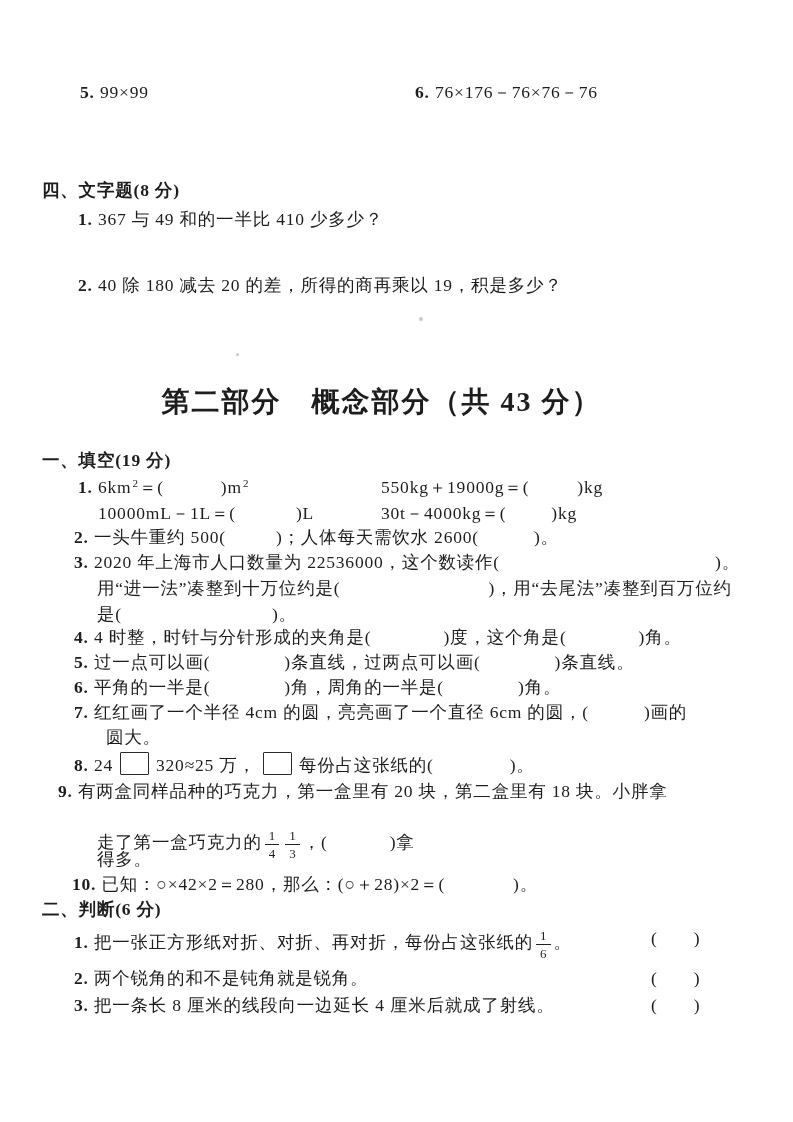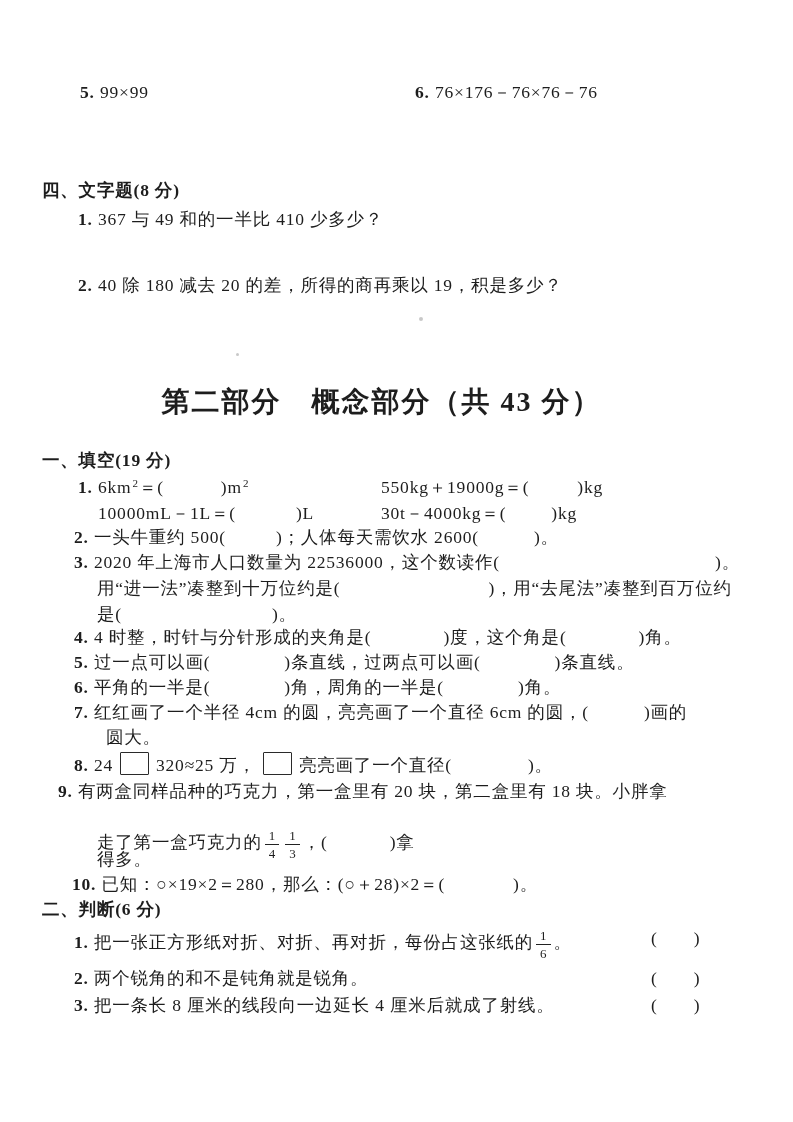--- a/index.html
+++ b/index.html
@@ -55,25 +55,25 @@
       <div class="line" style="top: 503px; left: 381px; text-align: right;"><span class="txt">30t－4000kg＝(</span><span class="gap" style="width: 45px;"></span><span class="txt">)kg</span></div>
       <div class="line" style="top: 527px; left: 74px;"><span class="b">2.</span><span class="txt"> 一头牛重约 500(</span><span class="gap" style="width: 50px;"></span><span class="txt">)；人体每天需饮水 2600(</span><span class="gap" style="width: 55px;"></span><span class="txt">)。</span></div>
       <div class="line" style="top: 552px; left: 74px;"><span class="b">3.</span><span class="txt"> 2020 年上海市人口数量为 22536000，这个数读作(</span><span class="gap" style="width: 215px;"></span><span class="txt">)。</span></div>
       <div class="line" style="top: 578px; left: 97px;"><span class="txt">用“进一法”凑整到十万位约是(</span><span class="gap" style="width: 148px;"></span><span class="txt">)，用“去尾法”凑整到百万位约</span></div>
       <div class="line" style="top: 604px; left: 97px;"><span class="txt">是(</span><span class="gap" style="width: 150px;"></span><span class="txt">)。</span></div>
       <div class="line" style="top: 627px; left: 74px;"><span class="b">4.</span><span class="txt"> 4 时整，时针与分针形成的夹角是(</span><span class="gap" style="width: 72px;"></span><span class="txt">)度，这个角是(</span><span class="gap" style="width: 72px;"></span><span class="txt">)角。</span></div>
       <div class="line" style="top: 652px; left: 74px;"><span class="b">5.</span><span class="txt"> 过一点可以画(</span><span class="gap" style="width: 74px;"></span><span class="txt">)条直线，过两点可以画(</span><span class="gap" style="width: 74px;"></span><span class="txt">)条直线。</span></div>
       <div class="line" style="top: 677px; left: 74px;"><span class="b">6.</span><span class="txt"> 平角的一半是(</span><span class="gap" style="width: 74px;"></span><span class="txt">)角，周角的一半是(</span><span class="gap" style="width: 74px;"></span><span class="txt">)角。</span></div>
       <div class="line" style="top: 702px; left: 74px;"><span class="b">7.</span><span class="txt"> 红红画了一个半径 4cm 的圆，亮亮画了一个直径 6cm 的圆，(</span><span class="gap" style="width: 55px;"></span><span class="txt">)画的</span></div>
       <div class="line" style="top: 727px; left: 97px; margin-left: 9px;"><span class="txt">圆大。</span></div>
-      <div class="line" style="top: 752px; left: 74px;"><span class="b">8.</span><span class="txt"> 24</span><span class="box"></span><span class="txt">320≈25 万，</span><span class="box"></span><span class="txt">亮亮画了一个直径(</span><span class="gap" style="width: 76px;"></span><span class="txt">)。</span></div>
+      <div class="line" style="top: 752px; left: 74px;"><span class="b">8.</span><span class="txt"> 24</span><span class="box"></span><span class="txt">320≈25 万，</span><span class="box"></span><span class="txt">每份占这张纸的(</span><span class="gap" style="width: 76px;"></span><span class="txt">)。</span></div>
       <div class="line" style="top: 781px; left: 58px;"><span class="b">9.</span><span class="txt"> 有两盒同样品种的巧克力，第一盒里有 20 块，第二盒里有 18 块。小胖拿</span></div>
       <div class="line" style="top: 814px; left: 97px; margin-top: 14px;"><span class="txt">走了第一盒巧克力的</span><span class="frac"><span class="num">1</span><span class="den">4</span></span><span class="frac"><span class="num">1</span><span class="den">3</span></span><span class="txt">，(</span><span class="gap" style="width: 62px;"></span><span class="txt">)拿</span></div>
       <div class="line" style="top: 849px; left: 97px;"><span class="txt">得多。</span></div>
-      <div class="line" style="top: 874px; left: 72px;"><span class="b">10.</span><span class="txt"> 已知：○×19×2＝280，那么：(○＋28)×2＝(</span><span class="gap" style="width: 68px;"></span><span class="txt">)。</span></div>
+      <div class="line" style="top: 874px; left: 72px;"><span class="b">10.</span><span class="txt"> 已知：○×42×2＝280，那么：(○＋28)×2＝(</span><span class="gap" style="width: 68px;"></span><span class="txt">)。</span></div>
       <div class="line" style="top: 899px; left: 42px;"><span class="b">二、判断(6 分)</span></div>
       <div class="line" style="top: 928px; left: 74px;"><span class="b">1.</span><span class="txt"> 把一张正方形纸对折、对折、再对折，每份占这张纸的</span><span class="frac"><span class="num">1</span><span class="den">6</span></span><span class="txt">。</span></div>
       <div class="line" style="top: 928px; left: 651px;"><span class="txt">(</span><span class="gap" style="width: 36px;"></span><span class="txt">)</span></div>
       <div class="line" style="top: 968px; left: 74px;"><span class="b">2.</span><span class="txt"> 两个锐角的和不是钝角就是锐角。</span></div>
       <div class="line" style="top: 968px; left: 651px;"><span class="txt">(</span><span class="gap" style="width: 36px;"></span><span class="txt">)</span></div>
       <div class="line" style="top: 995px; left: 74px;"><span class="b">3.</span><span class="txt"> 把一条长 8 厘米的线段向一边延长 4 厘米后就成了射线。</span></div>
       <div class="line" style="top: 995px; left: 651px;"><span class="txt">(</span><span class="gap" style="width: 36px;"></span><span class="txt">)</span></div>
       <div class="speck" style="left: 419px; top: 317px; width: 4px; height: 4px;"></div>
       <div class="speck" style="left: 236px; top: 353px; width: 3px; height: 3px;"></div>
     </div>

